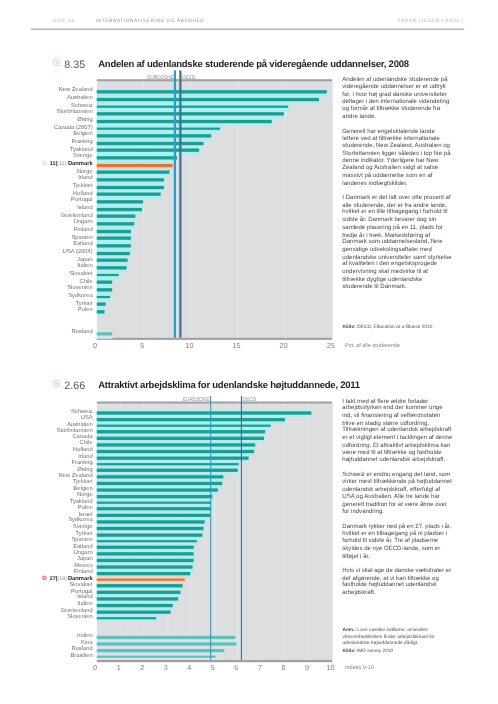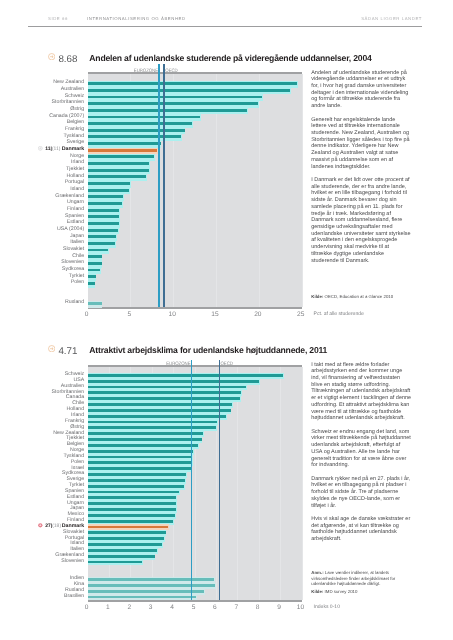--- a/index.html
+++ b/index.html
@@ -44,22 +44,22 @@
 <body>
 
 <div class="page">
   <div>
     <div class="hdr-page">SIDE 66</div>
     <div class="hdr-sect">INTERNATIONALISERING OG ÅBENHED</div>
     <div class="hdr-pub">SÅDAN LIGGER LANDET</div>
     <div class="hdr-rule"></div>
   </div>
   <div id="charts">
-      <div class="ch-num" style="left: 58.4px; top: 54.2px;">8.68</div>
-      <div class="ch-title" style="left: 89.3px; top: 52.5px;">Andelen af udenlandske studerende på videregående uddannelser, 2004</div>
+      <div class="ch-num" style="left: 58.4px; top: 54.2px;">8.35</div>
+      <div class="ch-title" style="left: 89.3px; top: 52.5px;">Andelen af udenlandske studerende på videregående uddannelser, 2008</div>
       <div style="position: absolute; left: 47.7px; top: 52.9px; width: 7.4px; height: 7.4px; line-height: 0; font-size: 0px;"><svg viewBox="0 0 100 100" width="7.4" height="7.4">
           <circle cx="50" cy="50" r="43" fill="none" stroke="#e9b27f" stroke-width="8"></circle>
           <path d="M28 50 H66 M52 34 L70 50 L52 66" fill="none" stroke="#e9b27f" stroke-width="8" stroke-linecap="butt" stroke-linejoin="miter"></path>
         </svg></div>
       <div class="plot" style="left: 87.8px; top: 73.7px; width: 214.2px; height: 233.4px;"></div>
       <div class="plot-edge" style="left: 87.8px; top: 71.85px; width: 214.2px;"></div>
       <div class="plot-edge" style="left: 87.8px; top: 307.1px; width: 214.2px;"></div>
       <div class="grid" style="left: 130.34px; top: 73.7px; height: 233.4px;"></div>
       <div class="grid" style="left: 173.18px; top: 73.7px; height: 233.4px;"></div>
       <div class="grid" style="left: 216.02px; top: 73.7px; height: 233.4px;"></div>
@@ -178,21 +178,21 @@
       <div class="tick" style="left: 288.7px; top: 311.3px;">25</div>
       <div class="unit" style="left: 313.6px; top: 311.2px;">Pct. af alle studerende</div>
       <div class="body" style="left: 311.2px; top: 69.5px;">
         <p>Andelen af udenlandske studerende på videregående uddannelser er et udtryk for, i hvor høj grad danske universiteter deltager i den internationale videndeling og formår at tiltrække studerende fra andre lande.</p>
         <p>Generelt har engelsktalende lande lettere ved at tiltrække internationale studerende. New Zealand, Australien og Storbritannien ligger således i top fire på denne indikator. Yderligere har New Zealand og Australien valgt at satse massivt på uddannelse som en af landenes indtægtskilder.</p>
         <p>I Danmark er det lidt over otte procent af alle studerende, der er fra andre lande, hvilket er en lille tilbagegang i forhold til sidste år. Danmark bevarer dog sin samlede placering på en 11. plads for tredje år i træk. Markedsføring af Danmark som uddannelsesland, flere gensidige udvekslingsaftaler med udenlandske universiteter samt styrkelse af kvaliteten i den engelsksprogede undervisning skal medvirke til at tiltrække dygtige udenlandske studerende til Danmark.</p>
       </div>
       <div class="meta" style="left: 311.3px; top: 294.3px;">
         <div><b>Kilde:</b><span> OECD, Education at a Glance 2010</span></div>
       </div>
-      <div class="ch-num" style="left: 58.4px; top: 346.3px;">4.71</div>
+      <div class="ch-num" style="left: 58.4px; top: 346.3px;">2.66</div>
       <div class="ch-title" style="left: 89.3px; top: 344.6px;">Attraktivt arbejdsklima for udenlandske højtuddannede, 2011</div>
       <div style="position: absolute; left: 47.7px; top: 345px; width: 7.4px; height: 7.4px; line-height: 0; font-size: 0px;"><svg viewBox="0 0 100 100" width="7.4" height="7.4">
           <circle cx="50" cy="50" r="43" fill="none" stroke="#e9b27f" stroke-width="8"></circle>
           <path d="M28 50 H66 M52 34 L70 50 L52 66" fill="none" stroke="#e9b27f" stroke-width="8" stroke-linecap="butt" stroke-linejoin="miter"></path>
         </svg></div>
       <div class="plot" style="left: 87.8px; top: 366.6px; width: 214px; height: 233.2px;"></div>
       <div class="plot-edge" style="left: 87.8px; top: 364.75px; width: 214px;"></div>
       <div class="plot-edge" style="left: 87.8px; top: 599.8px; width: 214px;"></div>
       <div class="grid" style="left: 108.9px; top: 366.6px; height: 233.2px;"></div>
       <div class="grid" style="left: 130.3px; top: 366.6px; height: 233.2px;"></div>

